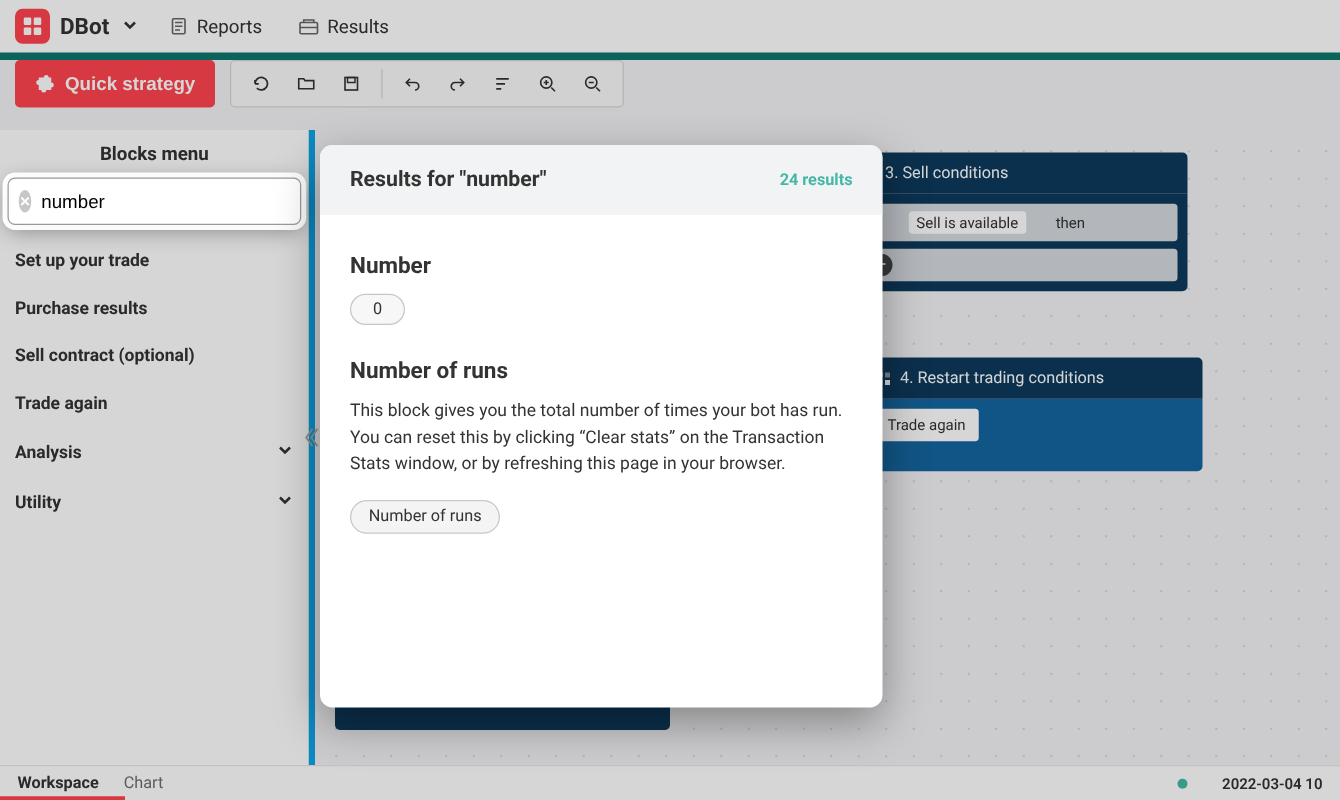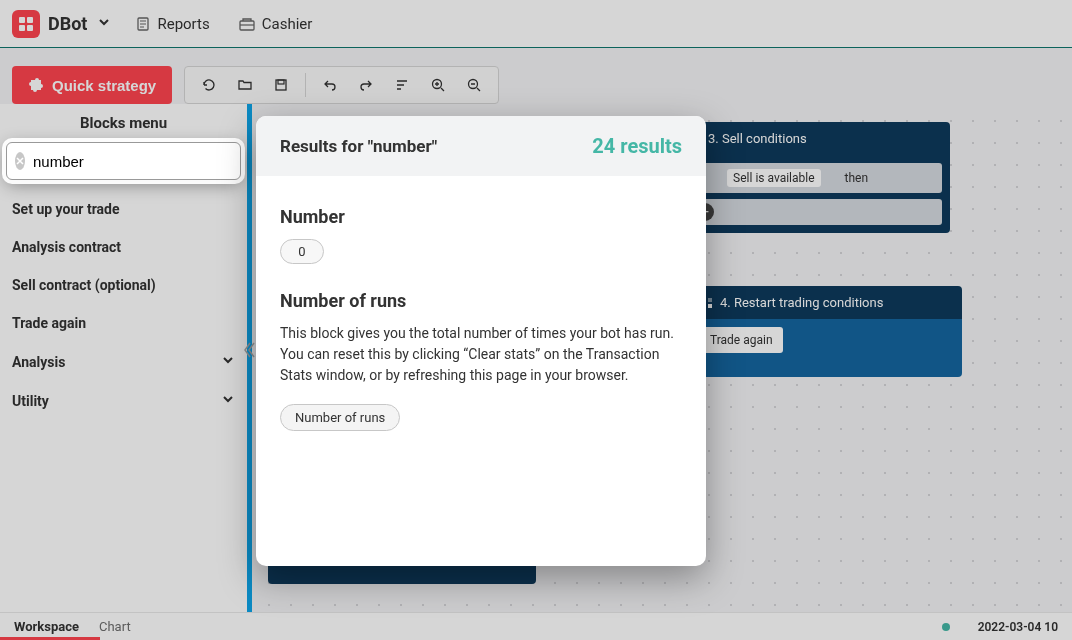--- a/index.html
+++ b/index.html
@@ -19,21 +19,21 @@
       z-index: 100;
       pointer-events: none;
     }
     
     .top-nav {
       height: 48px;
       background: #fff;
       display: flex;
       align-items: center;
       padding: 0 12px;
-      border-bottom: 1px solid #0f766e;
+      border-bottom: 6px solid #0f766e;
       text-align: right;
     }
     .brand {
       display: flex;
       align-items: center;
       gap: 8px;
       margin-right: 24px;
     }
     .brand-logo {
       width: 28px;
@@ -46,21 +46,21 @@
     }
     .brand-logo svg { display:block; }
     .brand-name { font-weight: 700; font-size: 18px; }
     .brand-chevron { margin-left: 2px; }
     .top-link { display: flex; align-items: center; gap: 6px; margin-right: 28px; font-size: 15px; color: #333; }
     .top-link svg { opacity: 0.75; }
     
     .toolbar-row {
       height: 56px;
       display: flex;
-      align-items: flex-end;
+      align-items: flex-start;
       padding: 0 12px;
       gap: 12px;
       background: #f4f4f6;
     }
     .quick-btn {
       background: #ff444f;
       color: #fff;
       font-weight: 700;
       font-size: 15px;
       height: 38px;
@@ -236,21 +236,21 @@
       overflow: hidden;
     }
     .modal-header {
       background: #f2f3f4;
       padding: 18px 24px;
       display: flex;
       justify-content: space-between;
       align-items: center;
     }
     .modal-header .title { font-weight: 700; font-size: 17px; }
-    .modal-header .count { font-weight: 700; font-size: 20px; color: #45b7a6; }
+    .modal-header .count { font-weight: 700; font-size: 13px; color: #45b7a6; }
     .modal-body {
       padding: 20px 24px;
       overflow-y: auto;
       font-size: 14px;
       color: #333;
     }
     .result-title { font-weight: 700; font-size: 18px; margin: 10px 0 12px; }
     .result-desc { line-height: 1.5; margin-bottom: 18px; color: #333; }
     .value-pill {
       display: inline-block;
@@ -321,21 +321,21 @@
         <path d="M5 5h6M5 8h6M5 11h4" stroke="#333" stroke-width="1.2"></path>
       </svg>
     <span>Reports</span>
   </div>
   <div class="top-link">
     <svg width="18" height="16" viewBox="0 0 18 16">
         <rect x="2" y="5" width="14" height="9" rx="1" fill="none" stroke="#333" stroke-width="1.3"></rect>
         <path d="M5 5V3h8v2" fill="none" stroke="#333" stroke-width="1.3"></path>
         <path d="M2 9h14" stroke="#333" stroke-width="1.2"></path>
       </svg>
-    <span>Cashier</span>
+    <span>Results</span>
   </div>
 </div>
 
 <div class="toolbar-row">
   <button class="quick-btn">
     <svg width="16" height="16" viewBox="0 0 16 16">
         <path d="M3 3h4a2 2 0 0 1 4 0h2v4a2 2 0 0 1 0 4v2H9a2 2 0 0 1-4 0H3V9a2 2 0 0 1 0-4z" fill="#fff"></path>
       </svg>
     <span>Quick strategy</span>
   </button>
@@ -396,21 +396,21 @@
             <path d="M1 1l6 6M7 1L1 7" stroke="#fff" stroke-width="1.5"></path>
           </svg>
       </span>
       <input type="text" value="number" style="">
     </div>
     <div class="menu-items">
       <div class="menu-item">
           <span>Set up your trade</span>
         </div>
       <div class="menu-item">
-          <span>Analysis contract</span>
+          <span>Purchase results</span>
         </div>
       <div class="menu-item">
           <span>Sell contract (optional)</span>
         </div>
       <div class="menu-item">
           <span>Trade again</span>
         </div>
       <div class="menu-item">
         <span>Analysis</span>
         <span><svg width="14" height="14" viewBox="0 0 14 14">

